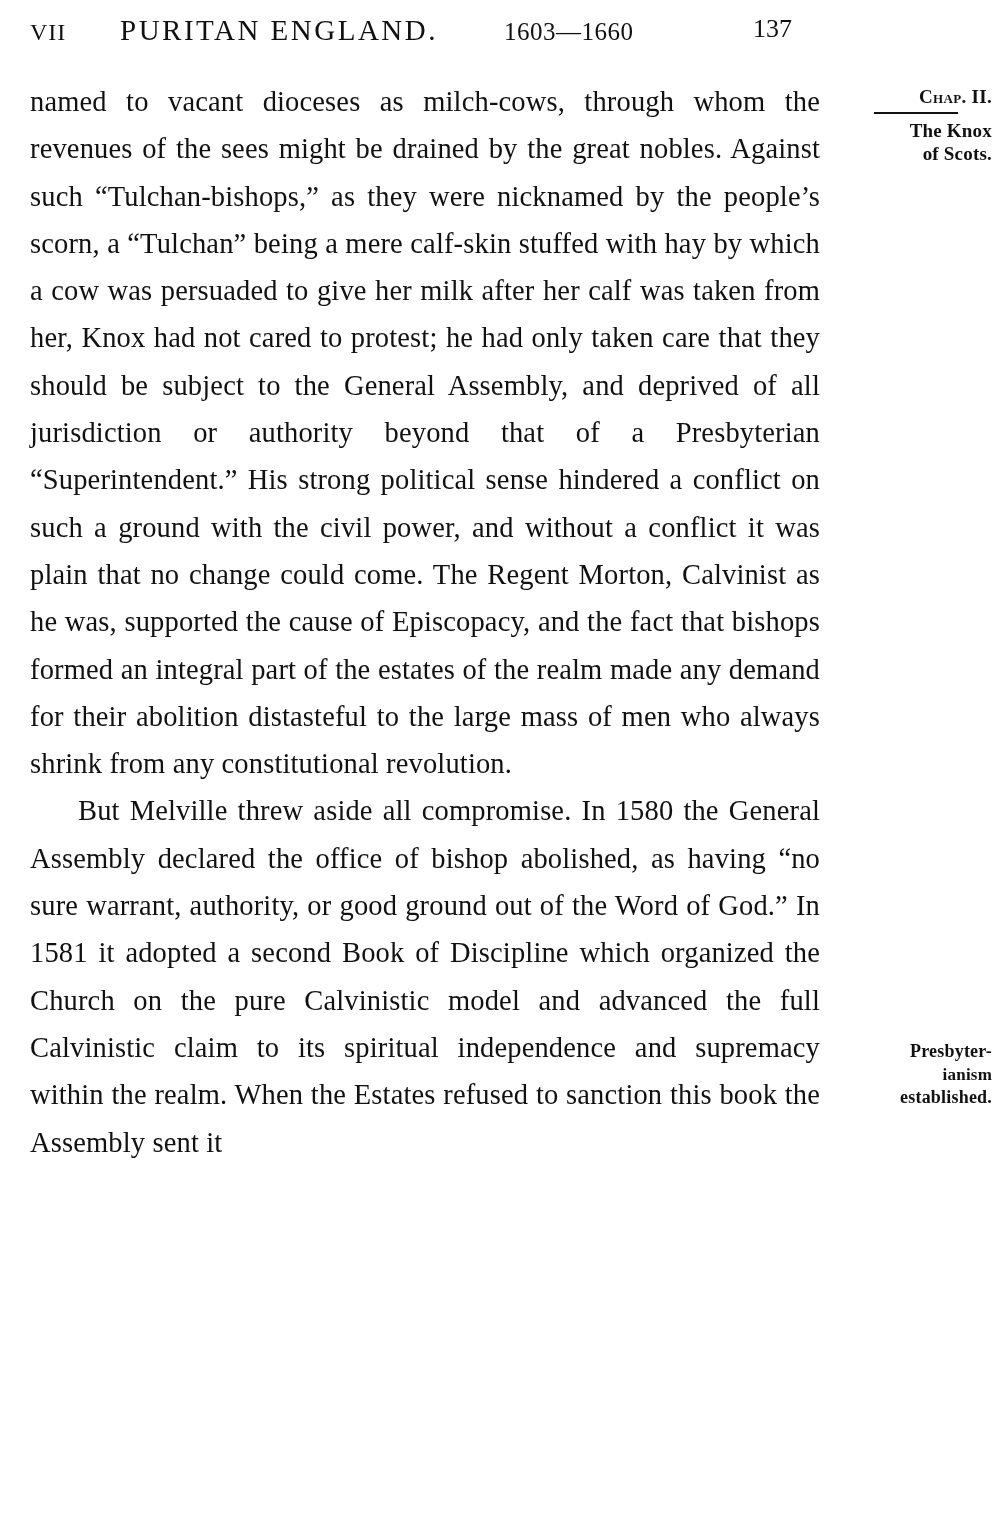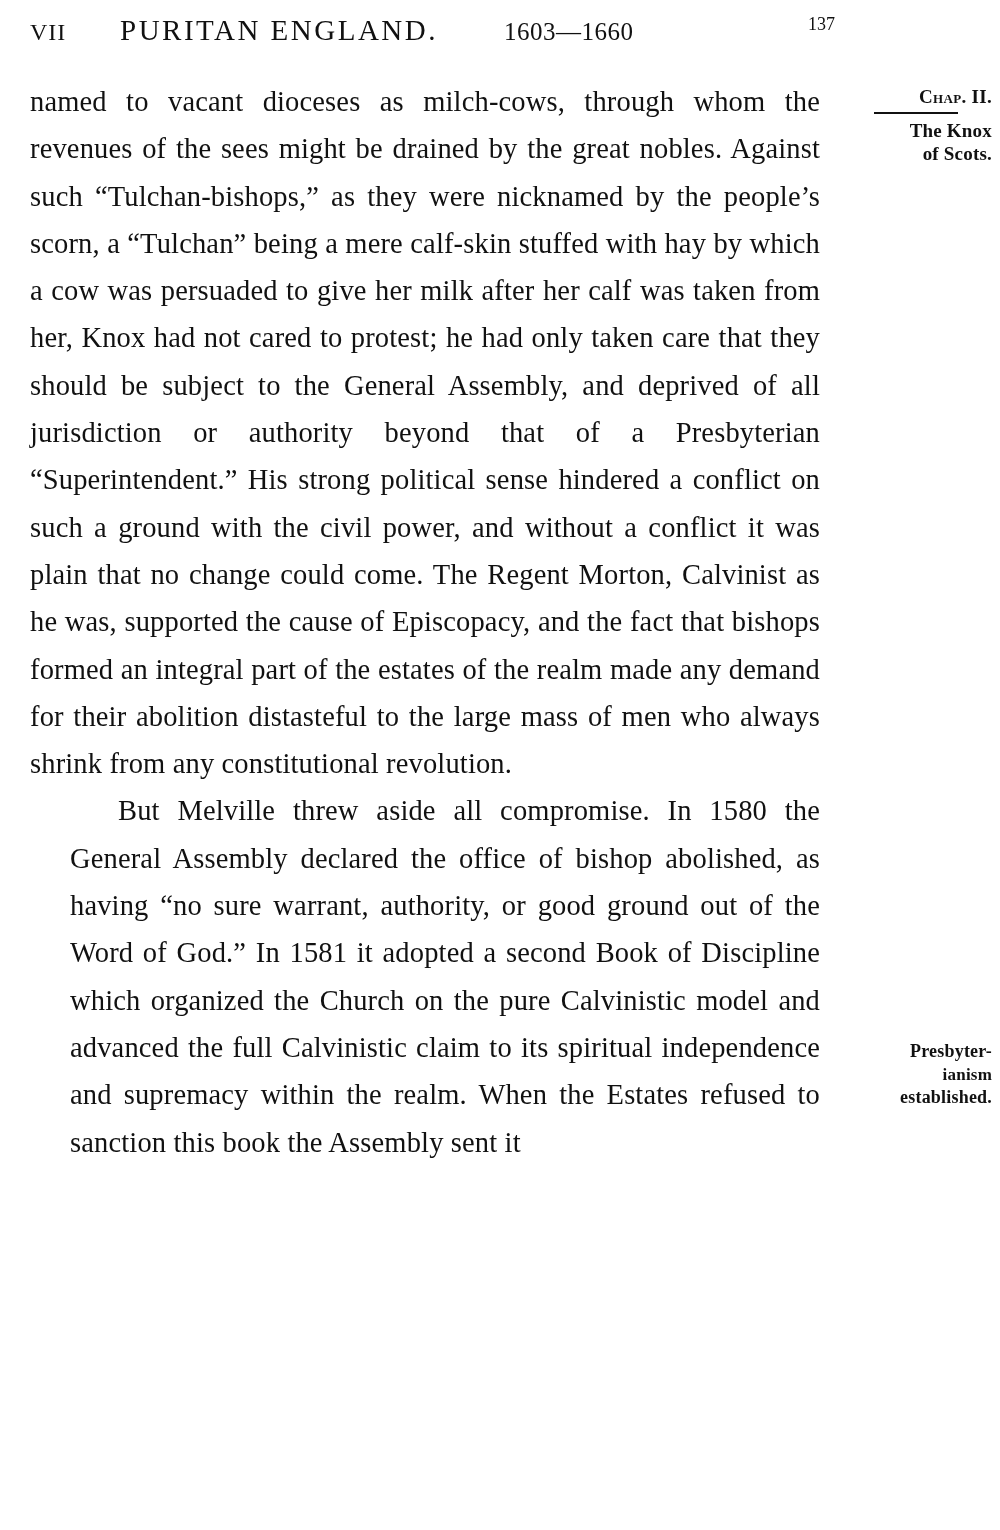--- a/index.html
+++ b/index.html
@@ -48,24 +48,24 @@
   }
   .rh-dates {
     font-size: 25px;
     letter-spacing: 0.5px;
     margin-left: 66px;
     white-space: nowrap;
   }
   .rh-folio-right {
     position: absolute;
     top: 14px;
-    left: 775px;
+    left: 732px;
     width: 60px;
     text-align: right;
-    font-size: 18px;
+    font-size: 26px;
     font-family: "Liberation Serif", serif;
   }
 
   
   .text-column {
     position: absolute;
     top: 78px;
     left: 30px;
     width: 790px;
   }
@@ -76,21 +76,20 @@
     text-align: justify;
     text-justify: inter-word;
     hyphens: none;
     letter-spacing: 0.15px;
   }
   .para.indent {
     text-indent: 48px;
   }
   .para + .para {
     margin-top: 0px;
-    margin-left: 40px;
   }
 
   
   .margin-note {
     position: absolute;
     left: 840px;
     width: 152px;
     text-align: right;
     font-family: "Liberation Serif", serif;
     font-weight: bold;

